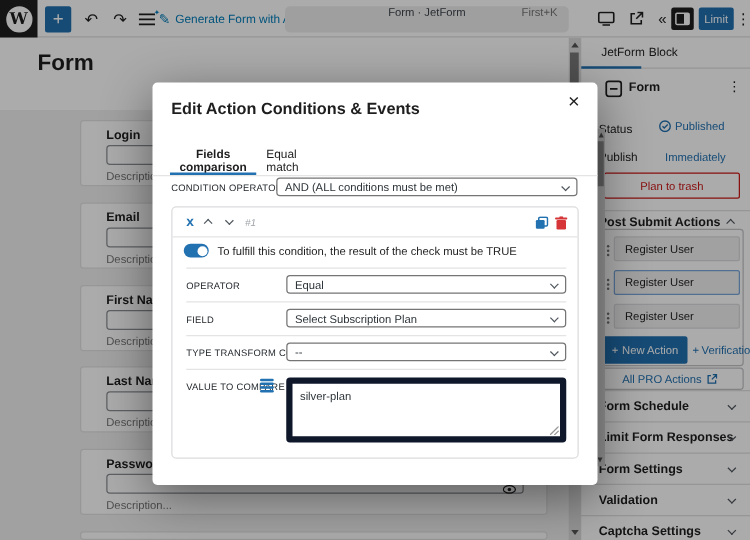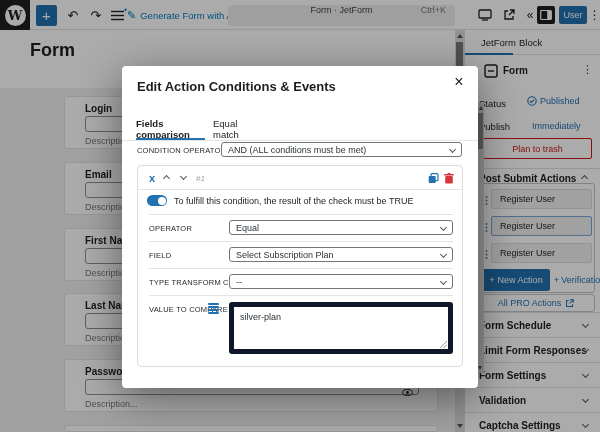--- a/index.html
+++ b/index.html
@@ -78,21 +78,21 @@
   .accordion .panel-hd { position:absolute; left:14px; top:7px; }
   .accordion .chv { position:absolute; right:13px; top:9px; }
   
   .overlay { left:0; top:0; width:600px; height:432px; background:rgba(0,0,0,0.33); z-index:50; }
   .modal { left:122px; top:66px; width:356px; height:322px; background:#fff; border-radius:4px; z-index:100;
            box-shadow:0 10px 40px rgba(0,0,0,0.45); }
   .m-title { position:absolute; left:15px; top:13px; font-size:13px; font-weight:bold; }
   .m-close { position:absolute; right:9px; top:6px; width:20px; height:20px; display:flex; align-items:center; justify-content:center;
              font-size:16px; color:#1e1e1e; }
   .m-tab { position:absolute; top:52px; height:22px; display:flex; align-items:center; justify-content:center; font-size:9.5px; }
-  .m-tab.active { font-weight:bold; }
+  .m-tab.active { font-weight:bold;text-align:center; }
   .m-tab-underline { position:absolute; left:14px; top:72px; width:69px; height:2px; background:#2271b1; }
   .m-hr { position:absolute; height:1px; background:#e4e4e4; }
   .mlabel { position:absolute; font-size:7.5px; color:#23282d; letter-spacing:0.2px; }
   .jfselect { position:absolute; height:15px; border:1px solid #757575; border-radius:3px; background:#fff;
               display:flex; align-items:center; justify-content:space-between; padding:0 6px; font-size:9px; color:#2c3338; }
   .cond-card { position:absolute; left:15px; top:99px; width:326px; height:202px; border:1px solid #dcdcde; border-radius:4px; }
   .ic-btn { position:absolute; display:flex; align-items:center; justify-content:center; }
   .blue-x { color:#2271b1; font-weight:bold; font-size:11px; }
   .hashidx { font-size:8px; font-style:italic; color:#a0a5aa; }
   .toggle { position:absolute; left:9px; top:29px; width:20px; height:11px; background:#2271b1; border-radius:6px; }
@@ -124,42 +124,42 @@
             <line x1="0" y1="9.5" x2="13" y2="9.5"></line>
           </g>
         </svg>
     </div>
     <div class="abs ai-btn">
       <span class="pencil"><span>✎</span><span class="spark">✦</span></span>
       <span class="lbl">Generate Form with AI</span>
     </div>
     <div class="abs cmdbar">
       <span>Form · JetForm</span>
-      <span class="shortcut">Ctrl+K</span>
+      <span class="shortcut">First+K</span>
     </div>
     <div class="abs tb-btn icon14 mon">
       <svg width="14" height="12" viewBox="0 0 14 12">
           <rect x="1" y="1" width="12" height="8" rx="1" fill="none" stroke="#1e1e1e" stroke-width="1.3"></rect>
           <line x1="4" y1="11" x2="10" y2="11" stroke="#1e1e1e" stroke-width="1.3"></line>
         </svg>
     </div>
     <div class="abs tb-btn icon14 ext">
       <svg width="12" height="12" viewBox="0 0 12 12">
           <path d="M5 2 H2 V10 H10 V7" fill="none" stroke="#1e1e1e" stroke-width="1.3"></path>
           <path d="M7 1 H11 V5 M11 1 L6 6" fill="none" stroke="#1e1e1e" stroke-width="1.3"></path>
         </svg>
     </div>
     <div class="abs tb-btn icon14 collapse">«</div>
     <div class="abs tb-btn paneltoggle">
       <svg width="12" height="12" viewBox="0 0 12 12">
           <rect x="0.7" y="1.5" width="10.6" height="9" rx="1" fill="none" stroke="#fff" stroke-width="1.2"></rect>
           <rect x="7.2" y="1.5" width="4.1" height="9" fill="#fff"></rect>
         </svg>
     </div>
-    <div class="abs tb-btn save-btn">User</div>
+    <div class="abs tb-btn save-btn">Limit</div>
     <div class="abs tb-btn kebab">⋮</div>
   </div>
 
   <div class="abs content">
     <div class="abs canvas-gray"></div>
     <div class="abs page-title">Form</div>
 
     <div class="abs fcard" style="top:66px;">
       <div class="flabel">Login</div>
       <div class="finput"></div>

